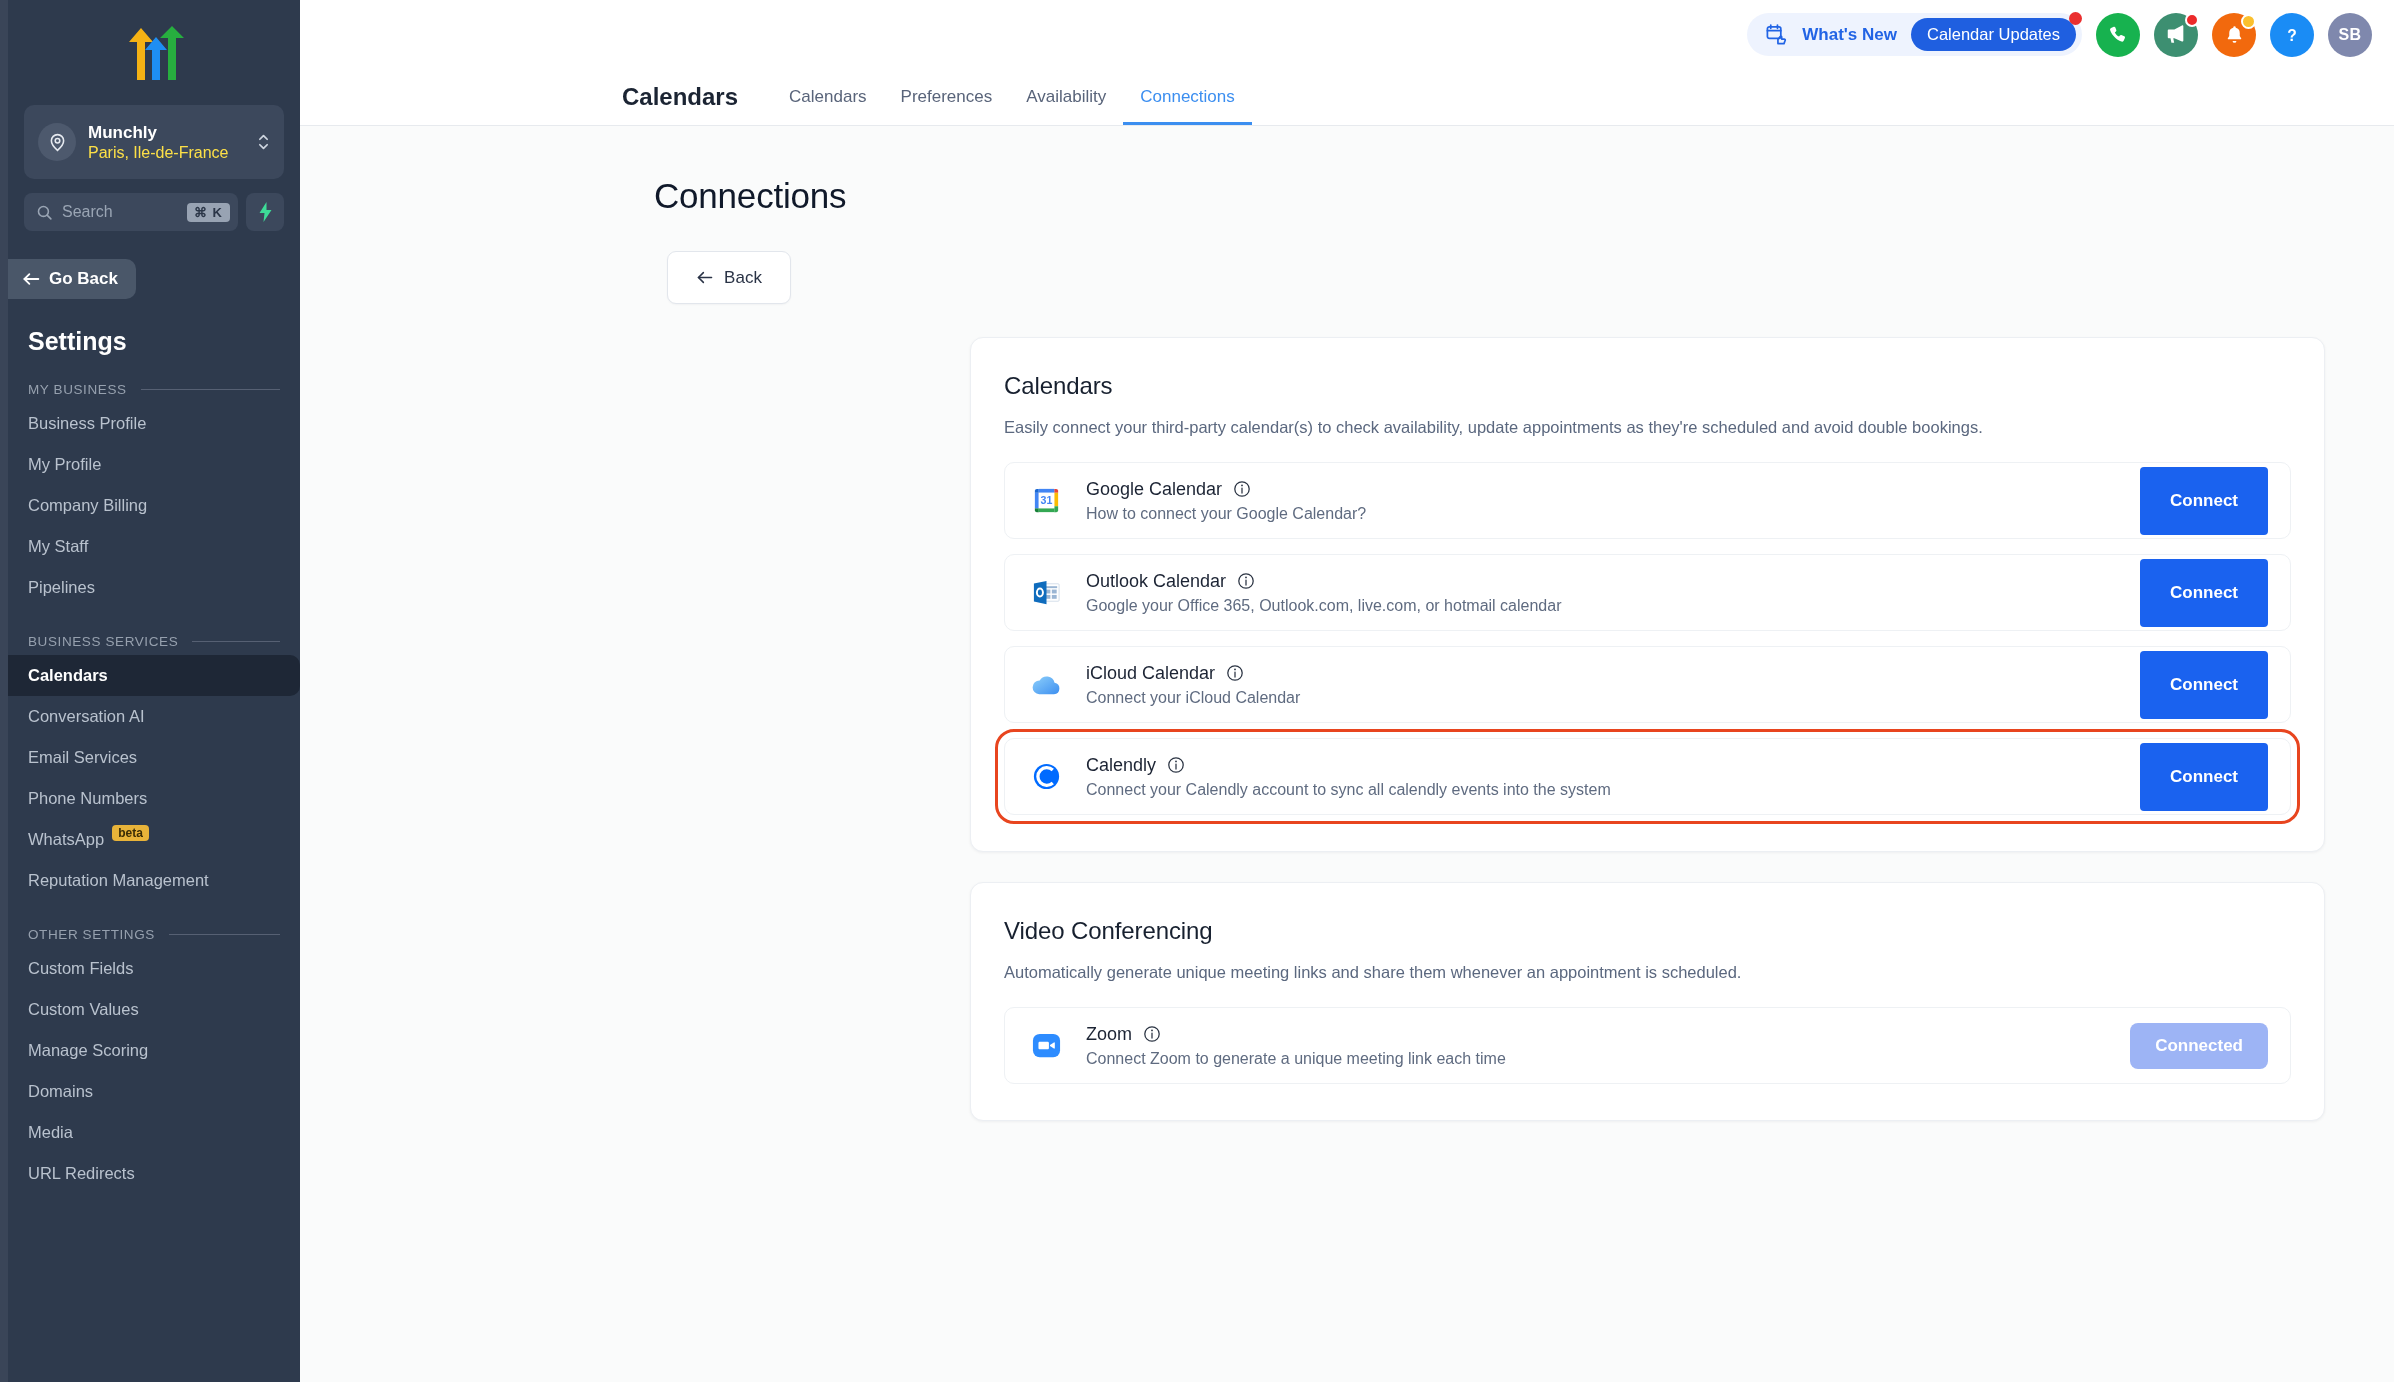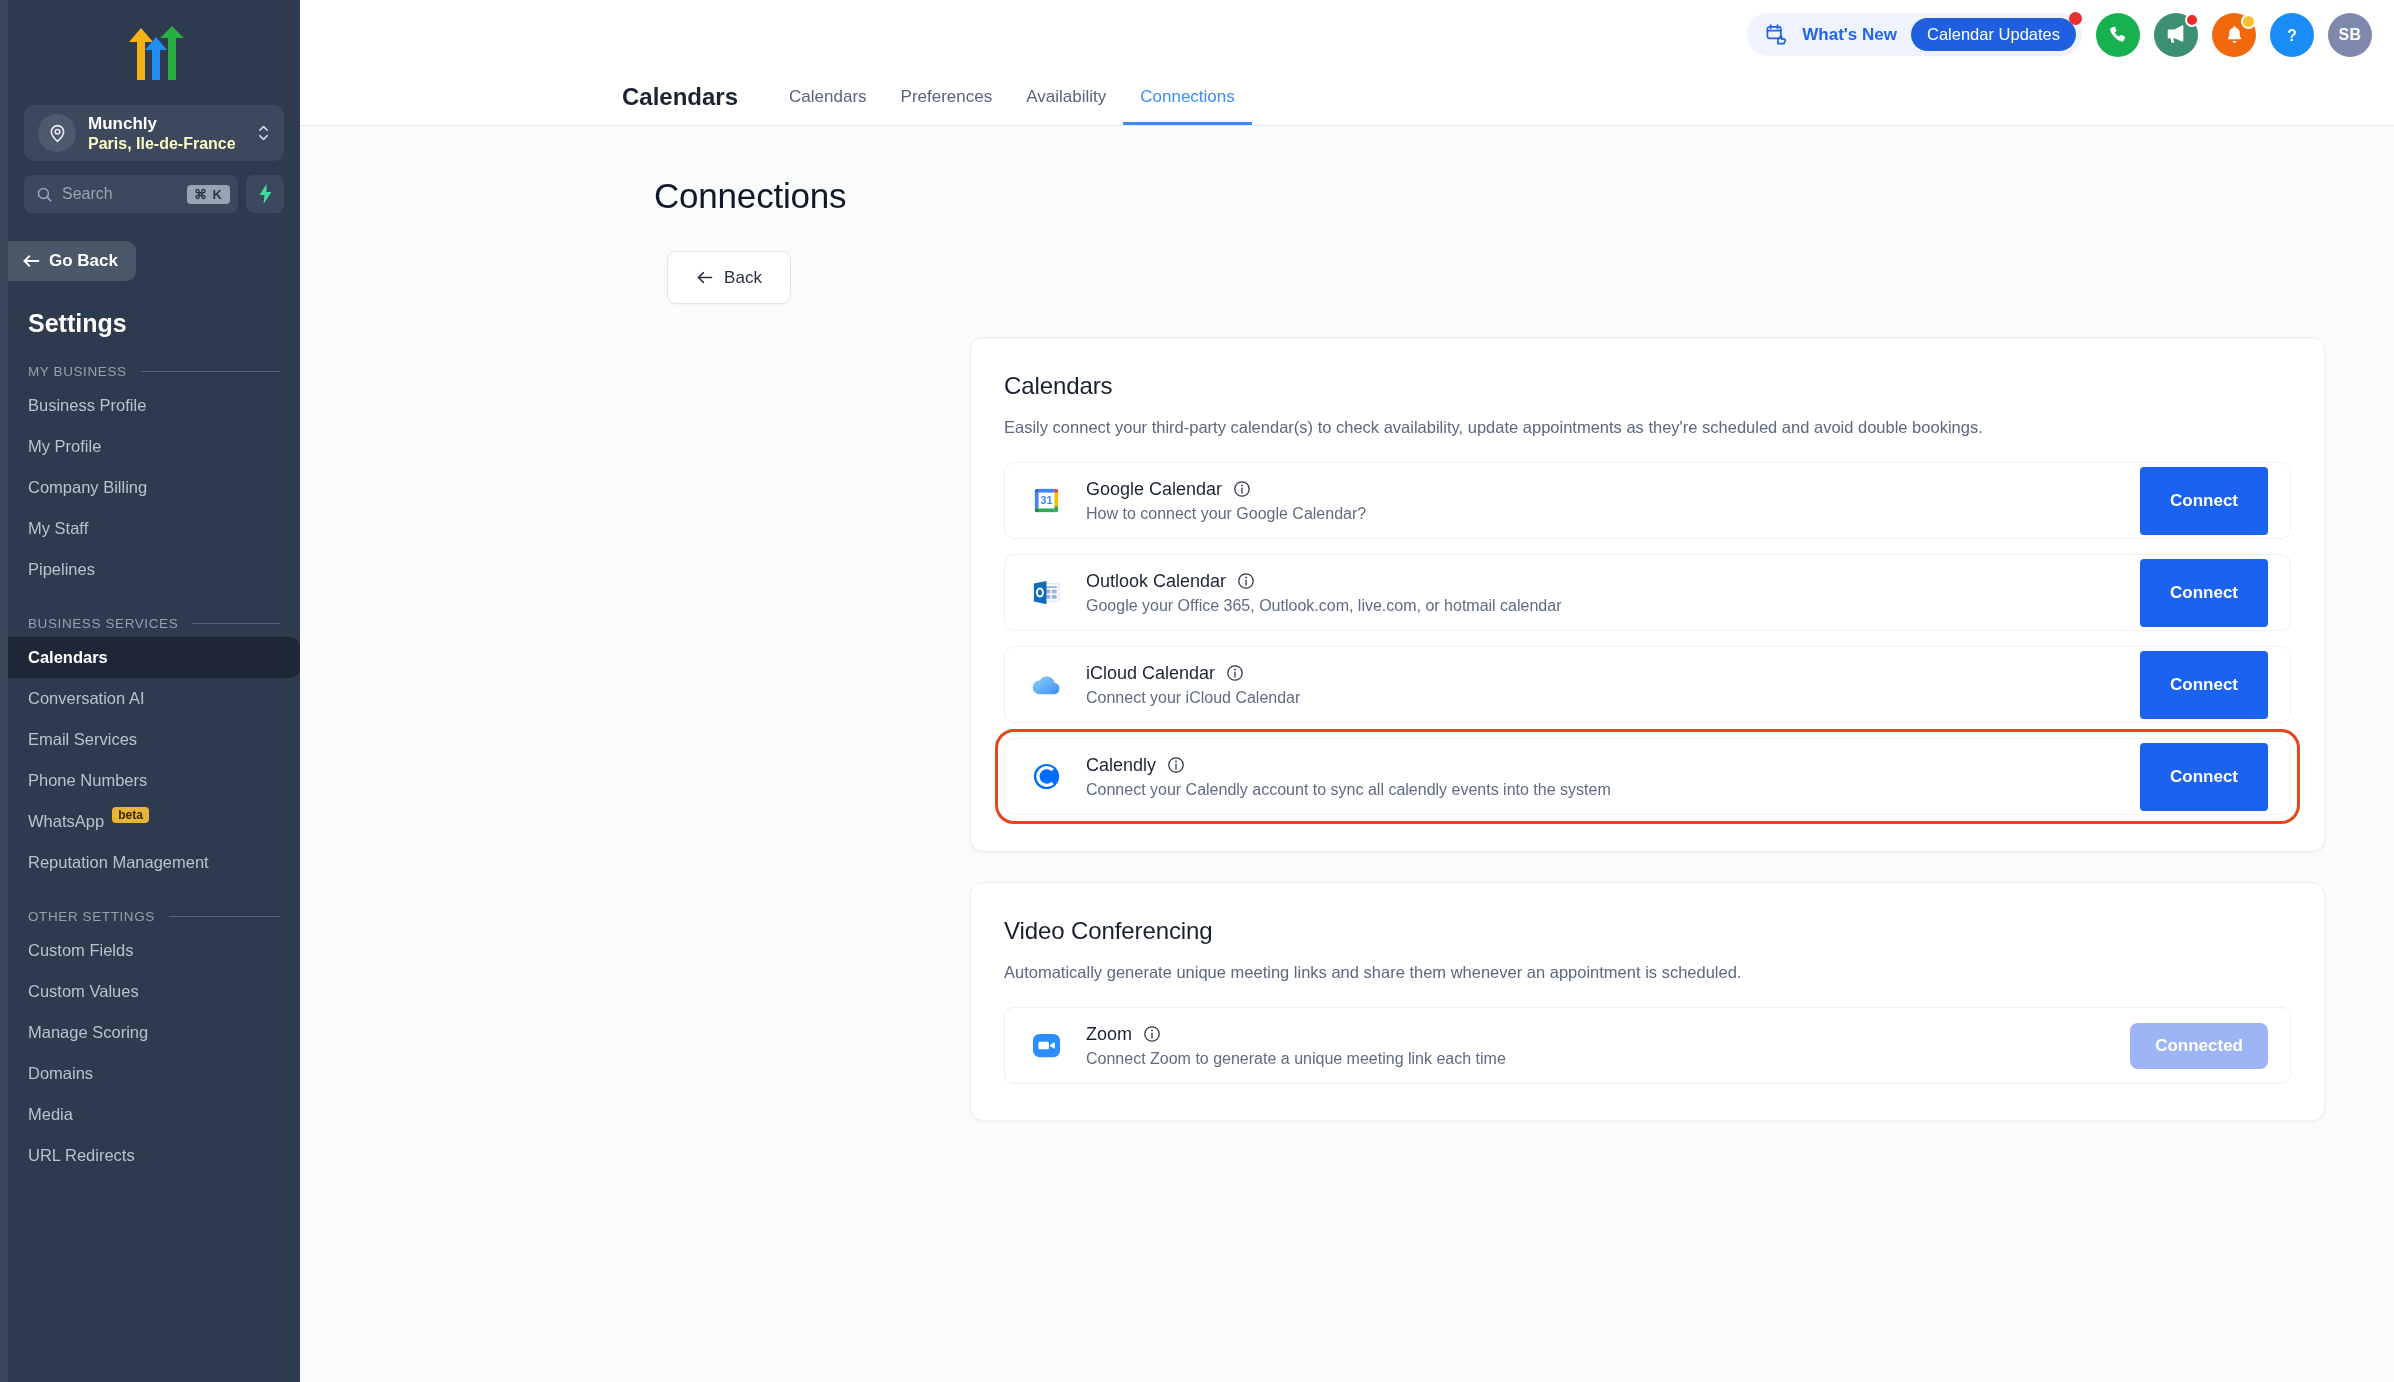--- a/index.html
+++ b/index.html
@@ -32,42 +32,42 @@
   .logo-wrap {
     height: 105px;
     display: flex;
     align-items: center;
     justify-content: center;
   }
   .logo-svg { display:block; }
 
   .org-switcher {
     margin: 0 16px;
-    height: 56px;
+    height: 74px;
     background: #3c485c;
     border-radius: 10px;
     display: flex;
     align-items: center;
     padding: 0 14px;
     gap: 12px;
     cursor: pointer;
   }
   .org-avatar {
     width: 38px; height: 38px; border-radius: 50%;
     background: #4d596d;
     display: flex; align-items: center; justify-content: center;
     flex: 0 0 38px;
   }
   .org-text { flex: 1 1 auto; min-width: 0; }
   .org-name {
     color: #ffffff; font-size: 17px; font-weight: bold;
     line-height: 21px; white-space: nowrap;
   }
   .org-loc {
-    color: #fef9c3; font-size: 16px; line-height: 20px; white-space: nowrap; font-weight: bold;
+    color: #fde047; font-size: 16px; line-height: 20px; white-space: nowrap;
   }
   .org-chev { color: #cfd6e0; font-size: 13px; line-height: 9px; text-align:center; }
 
   .search-row {
     margin: 14px 16px 0 16px;
     display: flex; gap: 8px; align-items: flex-start;
   }
   .search-box {
     flex: 1 1 auto;
     height: 38px;

